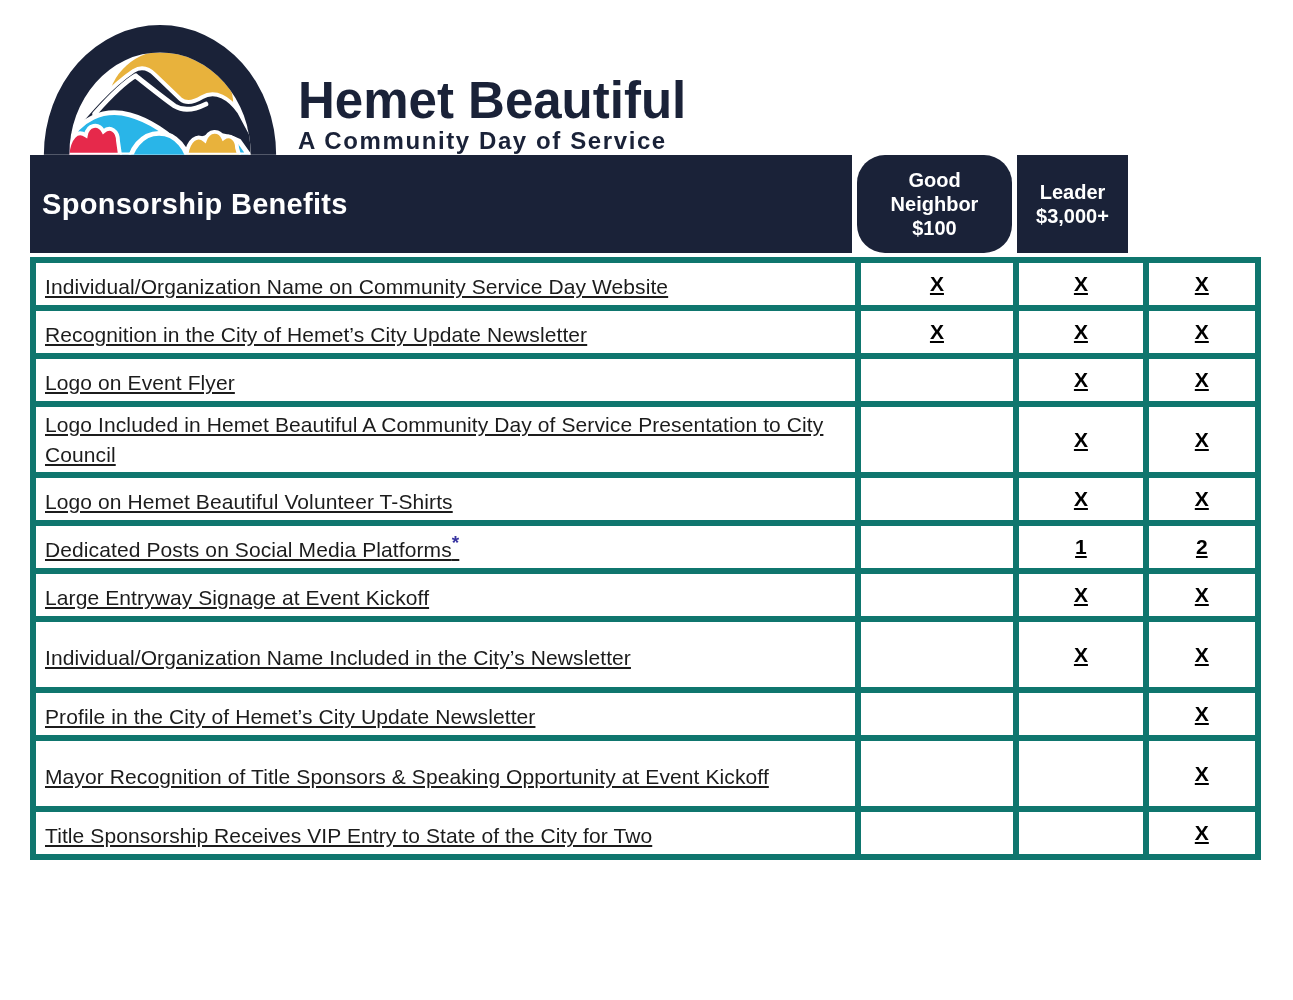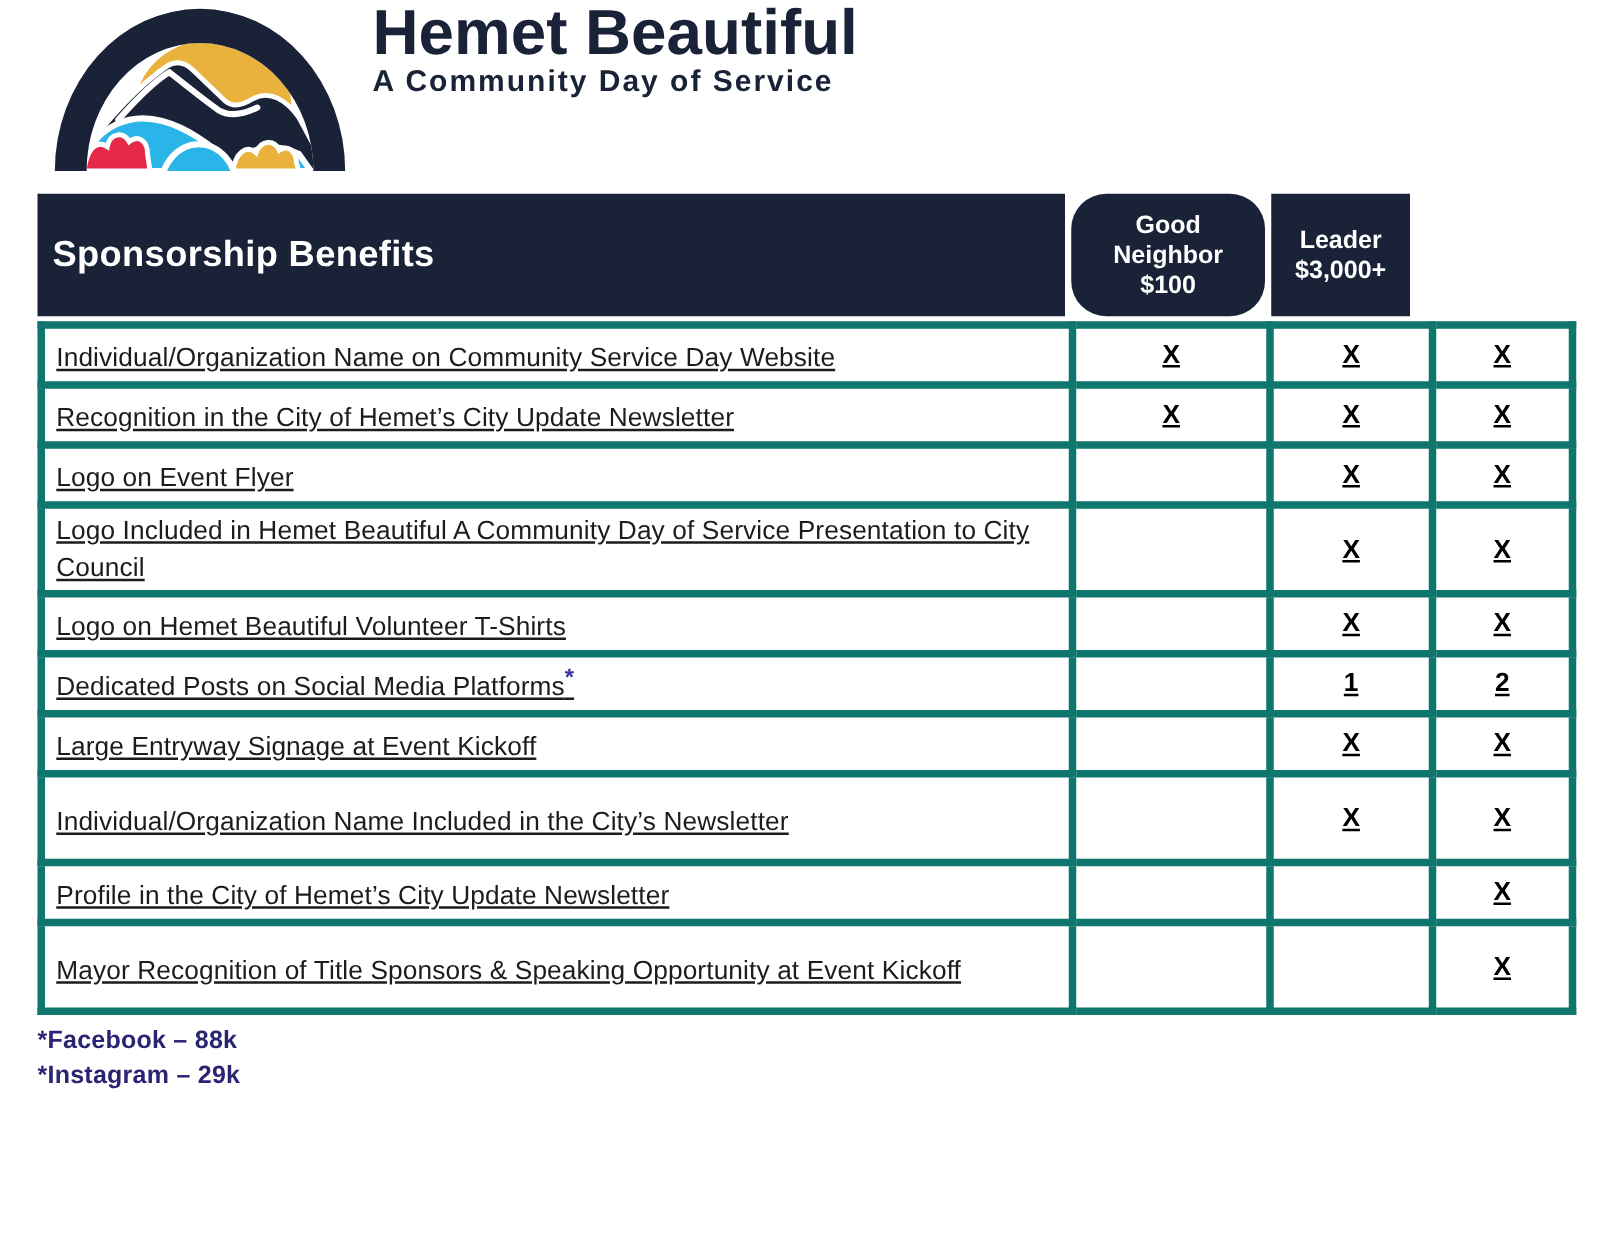--- a/index.html
+++ b/index.html
@@ -12,21 +12,21 @@
     overflow: hidden;
   }
   .page { position: relative; width: 1293px; height: 1000px; }
 
   
   .brand {
     position: absolute;
     top: 0; left: 0;
     width: 1186px; height: 155px;
     display: flex;
-    align-items: flex-start;
+    align-items: flex-end;
   }
   .brand-logo {
     margin-left: 38px;
     width: 244px; height: 137px;
     flex: 0 0 auto;
   }
   .brand-text {
     margin-left: 16px;
     padding-bottom: 2px;
     color: #1a2238;
@@ -255,22 +255,24 @@
     <td class="mark"></td>
     <td class="mark"></td>
     <td class="mark">X</td>
   </tr>
           <tr>
     <td class="benefit"><span class="benefit-text">Mayor Recognition of Title Sponsors &amp; Speaking Opportunity at Event Kickoff</span><sup class="benefit-suffix"></sup></td>
     <td class="mark"></td>
     <td class="mark"></td>
     <td class="mark">X</td>
   </tr>
+          <tr>
+    <td class="benefit"><span class="benefit-text">Title Sponsorship Receives VIP Entry to State of the City for Two</span><sup class="benefit-suffix"></sup></td>
+    <td class="mark"></td>
+    <td class="mark"></td>
+    <td class="mark">X</td>
+  </tr>
         </tbody>
     </table>
 
-    <div class="footnotes">
-      <div>*Facebook – 88k</div>
-      <div>*Instagram – 29k</div>
-    </div>
   </div>
 
 </div>
 
 </body></html>

